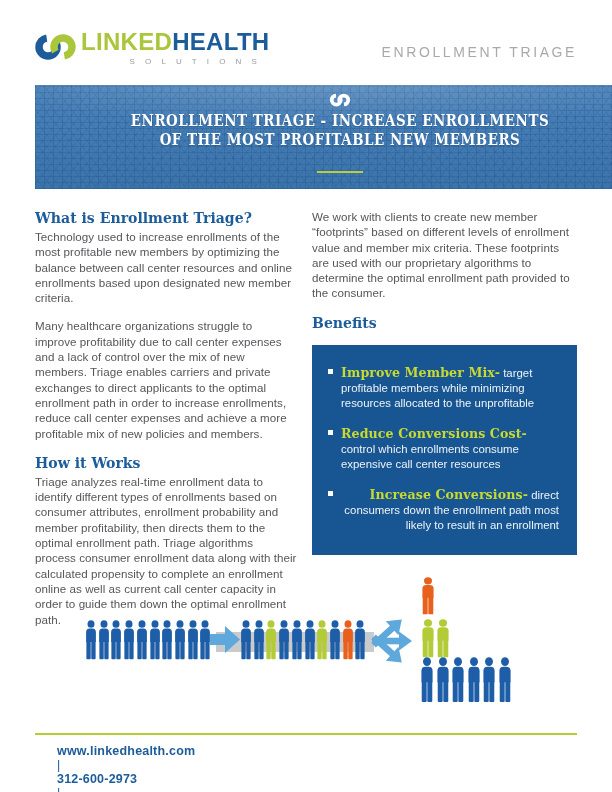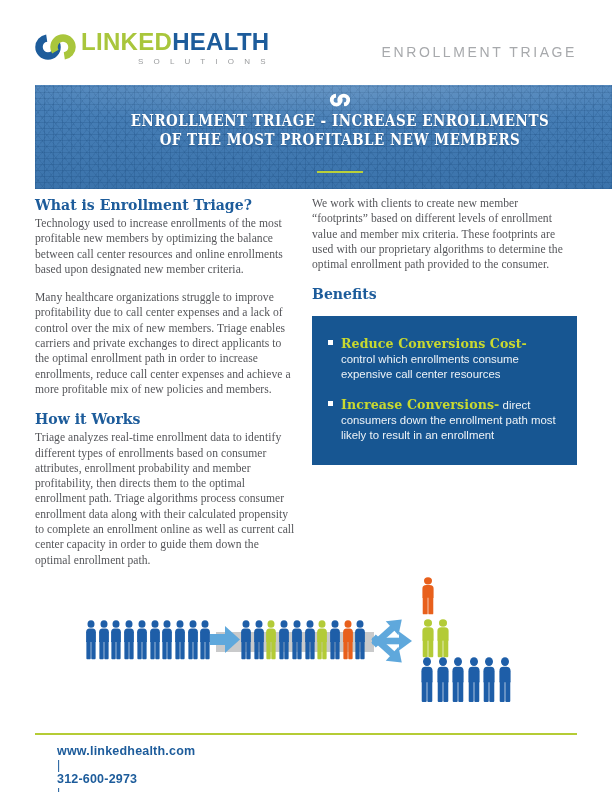--- a/index.html
+++ b/index.html
@@ -3,21 +3,21 @@
 <meta charset="utf-8">
 <style>
   html,body{margin:0;padding:0;background:#ffffff;}
   .page{
     position:relative;width:612px;height:792px;margin:0 auto;background:#ffffff;
     font-family:"Liberation Sans",sans-serif;overflow:hidden;
   }
   
   .logo-block{position:absolute;left:35px;top:30px;display:flex;align-items:flex-start;}
   .logo-mark{display:block;margin-top:3px;}
-  .logo-text-wrap{margin-left:5px;display:flex;flex-direction:column;align-items:flex-end;}
+  .logo-text-wrap{margin-left:5px;display:flex;flex-direction:column;align-items:center;}
   .logo-word{font-size:24px;font-weight:700;letter-spacing:.3px;line-height:24px;white-space:nowrap;}
   .logo-linked{color:#a9c63c;}
   .logo-health{color:#1d5c9b;}
   .logo-solutions{font-size:8px;letter-spacing:4px;color:#9a9c9e;margin-top:3px;font-weight:400;margin-left:40px;}
   .tagline{
     position:absolute;right:35px;top:44px;font-size:14px;letter-spacing:2.6px;
     color:#a7a9ac;font-weight:400;white-space:nowrap;text-align:right;
   }
   
   .banner{
@@ -34,39 +34,39 @@
   .banner-mark{margin:8px auto 2px auto;display:block;}
   .banner-title{
     color:#ffffff;font-family:"DejaVu Serif",serif;font-weight:700;
     font-size:16px;line-height:19px;letter-spacing:.6px;
     transform:scaleX(.84);transform-origin:50% 0;
     text-shadow:0 1px 1px rgba(20,60,100,.35);
     margin-top:4px;
   }
   .banner-rule{width:46px;height:2px;background:#b9d03a;margin:22px auto 0 auto;}
   
-  .col{position:absolute;top:196px;}
+  .col{position:absolute;top:209px;}
   .col-left{left:35px;width:262px;}
   .col-right{left:312px;width:265px;}
   h3.sec{
     font-family:"DejaVu Serif",serif;color:#1d5c9b;font-weight:700;
     font-size:14.5px;margin:0 0 3px 0;transform:scaleX(.97);transform-origin:0 50%;
     white-space:nowrap;
   }
   .col p{
-    margin:0 0 13px 0;color:#55565a;font-size:11.6px;line-height:15.3px;letter-spacing:.05px;font-family:Liberation Serif, serif;
+    margin:0 0 13px 0;color:#55565a;font-size:11.6px;line-height:15.3px;letter-spacing:.05px;
   }
   .gap-top{margin-top:17px;}
   
   .benefit-box{
     background:#175692;margin-top:14px;padding:20px 18px 22px 16px;width:231px;
   }
   .benefit-box ul{list-style:none;margin:0;padding:0;}
   .benefit-box li{position:relative;padding-left:13px;margin-bottom:15px;}
-  .benefit-box li:last-child{margin-bottom:0;}
+  .benefit-box li:last-child{margin-bottom:0;text-align:right;}
   .sq-bullet{position:absolute;left:0;top:4px;width:5px;height:5px;background:#ffffff;}
   .b-lead{
     font-family:"DejaVu Serif",serif;font-weight:700;color:#c9d92f;font-size:12.6px;
     letter-spacing:.1px;
   }
   .b-text{color:#eef3f7;font-size:11.4px;line-height:15px;}
   .benefit-box li{font-size:11.4px;line-height:15px;color:#eef3f7;}
   
   .people{position:absolute;display:flex;}
   .people svg{display:block;}
@@ -129,20 +129,23 @@
     <h3 class="sec gap-top">How it Works</h3>
     <p>Triage analyzes real-time enrollment data to identify different types of enrollments based on consumer attributes, enrollment probability and member profitability, then directs them to the optimal enrollment path. Triage algorithms process consumer enrollment data along with their calculated propensity to complete an enrollment online as well as current call center capacity in order to guide them down the optimal enrollment path.</p>
   </div>
 
   <div class="col col-right">
     <p>We work with clients to create new member “footprints” based on different levels of enrollment value and member mix criteria. These footprints are used with our proprietary algorithms to determine the optimal enrollment path provided to the consumer.</p>
     <h3 class="sec gap-top">Benefits</h3>
 
     <div class="benefit-box">
       <ul>
+        <li>
+          <span class="sq-bullet"></span><span class="b-lead">Improve Member Mix-</span><span class="b-text"> target profitable members while minimizing resources allocated to the unprofitable</span>
+        </li>
         <li>
           <span class="sq-bullet"></span><span class="b-lead">Reduce Conversions Cost-</span><span class="b-text"> control which enrollments consume expensive call center resources</span>
         </li>
         <li>
           <span class="sq-bullet"></span><span class="b-lead">Increase Conversions-</span><span class="b-text"> direct consumers down the enrollment path most likely to result in an enrollment</span>
         </li>
       </ul>
     </div>
   </div>
 

